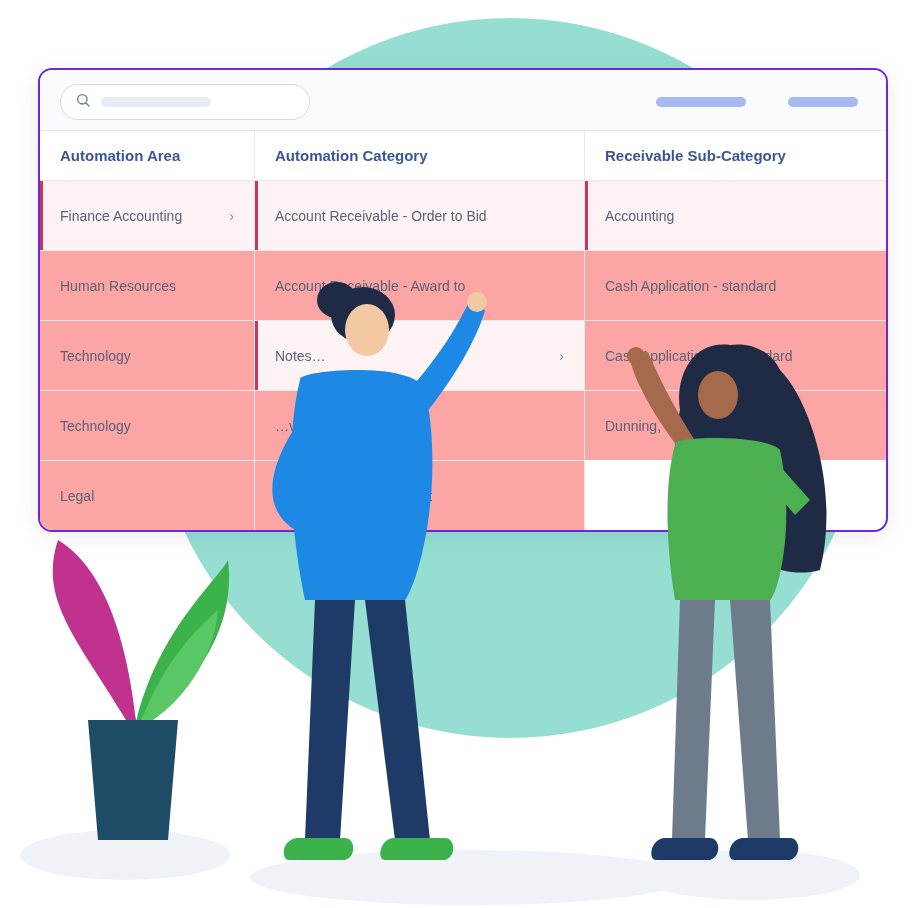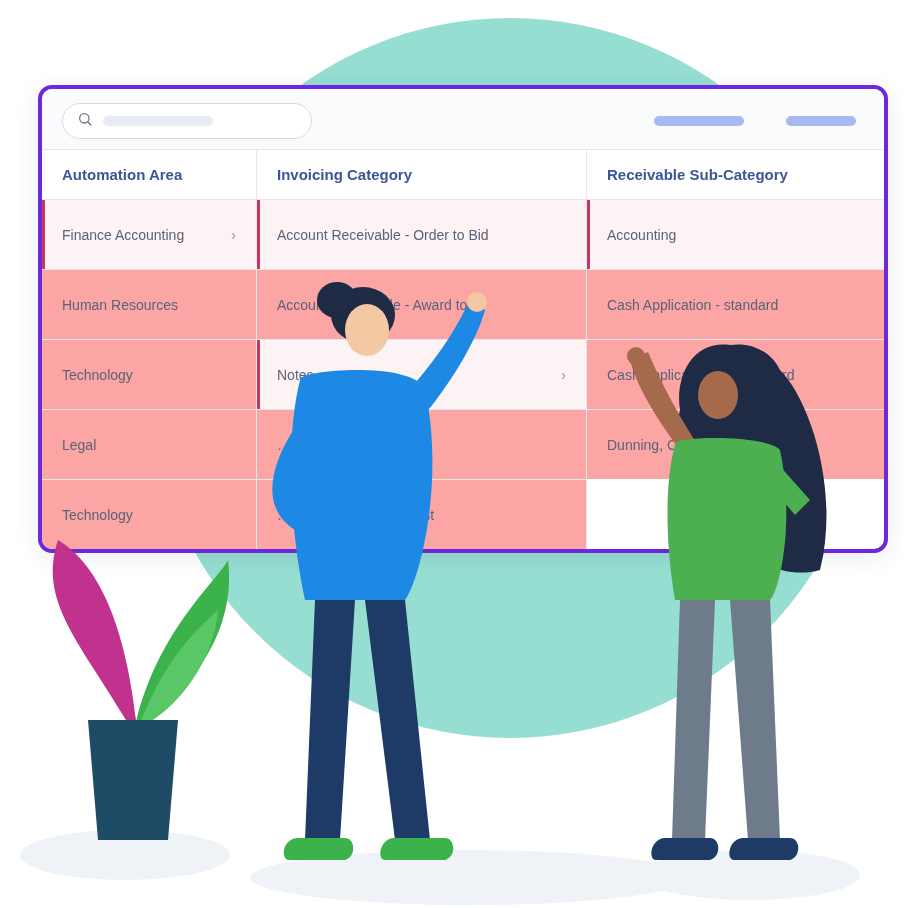--- a/index.html
+++ b/index.html
@@ -12,24 +12,24 @@
     width: 720px; height: 720px;
     border-radius: 50%;
     background: #96DED1;
     left: 150px; top: 18px;
     z-index: 0;
   }
 
   
   .card {
     position: absolute;
-    left: 38px; top: 85px;
+    left: 38px; top: 68px;
     width: 850px;
     background: #fff;
-    border: 4px solid #6d28d9;
+    border: 2px solid #6d28d9;
     border-radius: 14px;
     box-shadow: 0 4px 22px rgba(50,60,100,0.10);
     z-index: 2;
     overflow: hidden;
   }
   .topbar {
     display: flex;
     align-items: center;
     padding: 14px 20px 10px 20px;
     gap: 20px;
@@ -147,29 +147,29 @@
           <span>Finance Accounting</span>
           <span class="chevron">›</span>
         </div>
         <div class="cell">
           <span>Human Resources</span>
         </div>
         <div class="cell">
           <span>Technology</span>
         </div>
         <div class="cell">
+          <span>Technology</span>
+        </div>
+        <div class="cell">
           <span>Legal</span>
         </div>
-        <div class="cell">
-          <span>Technology</span>
-        </div>
       </div>
 
       <div class="col2">
-        <div class="col-header">Invoicing Category</div>
+        <div class="col-header">Automation Category</div>
         <div class="cell selected">
           <span>Account Receivable - Order to Bid</span>
         </div>
         <div class="cell">
           <span>Account Receivable - Award to</span>
         </div>
         <div class="cell selected">
           <span>Notes…</span>
           <span class="chevron">›</span>
         </div>

